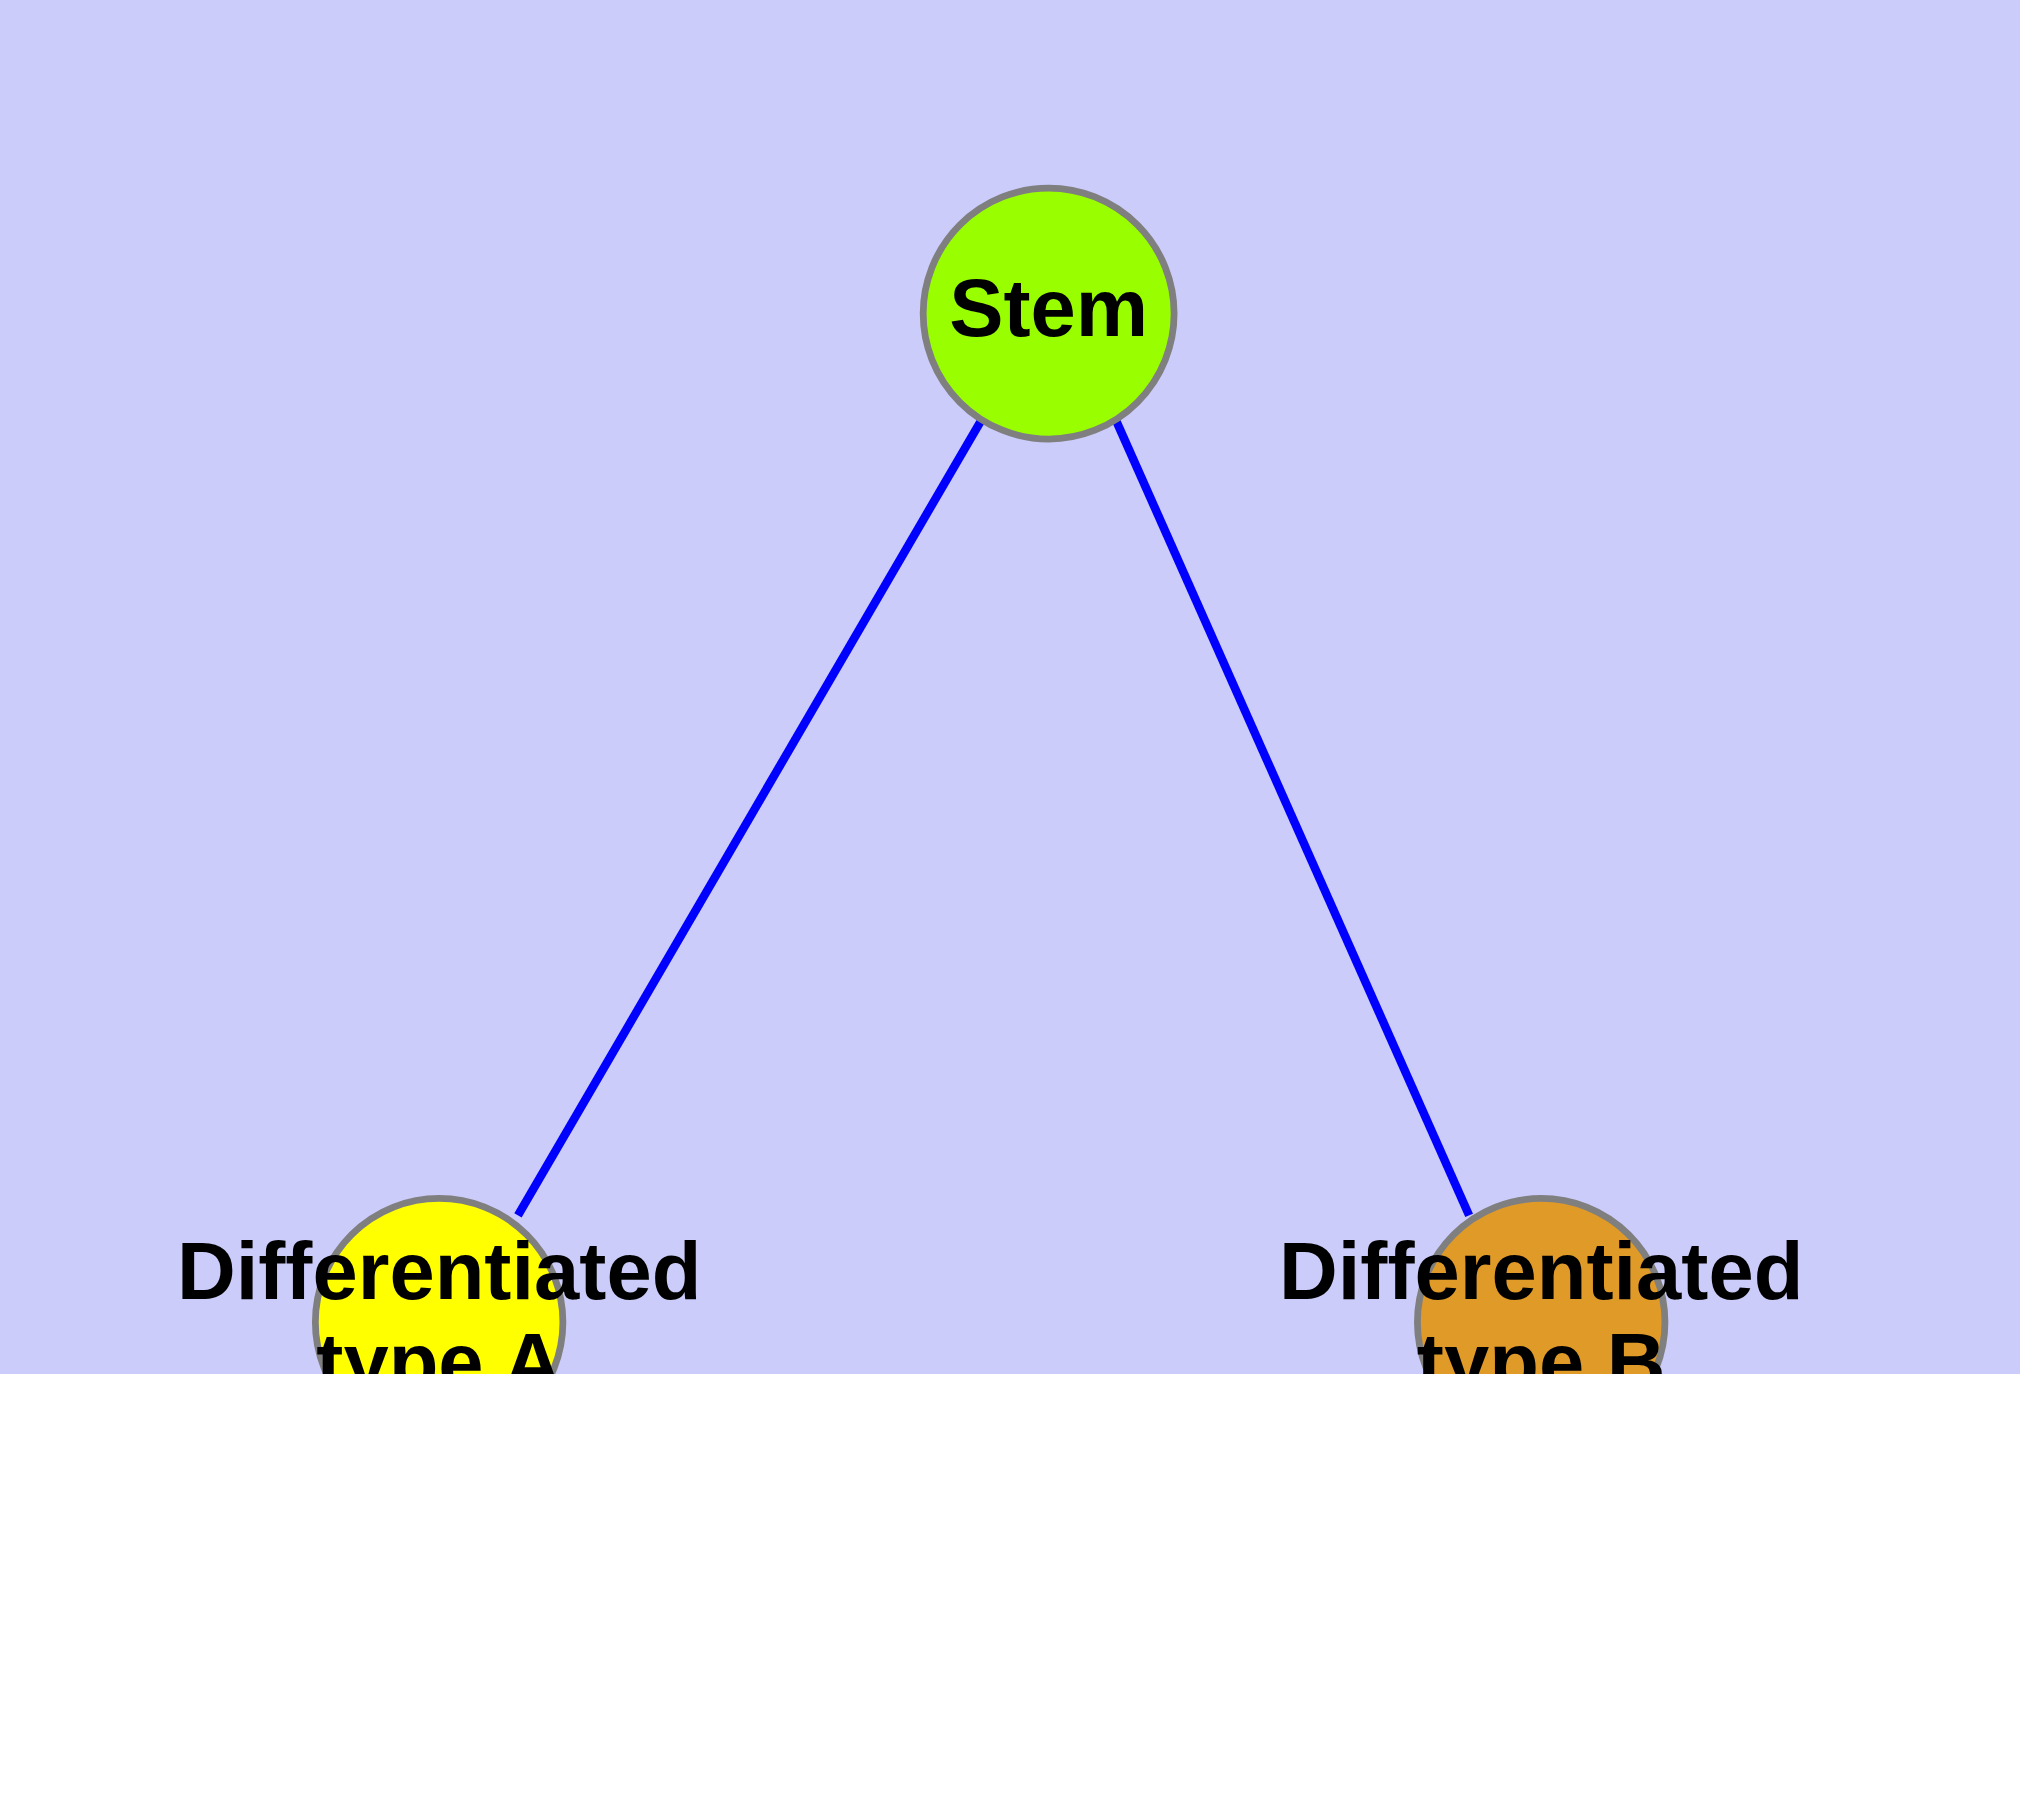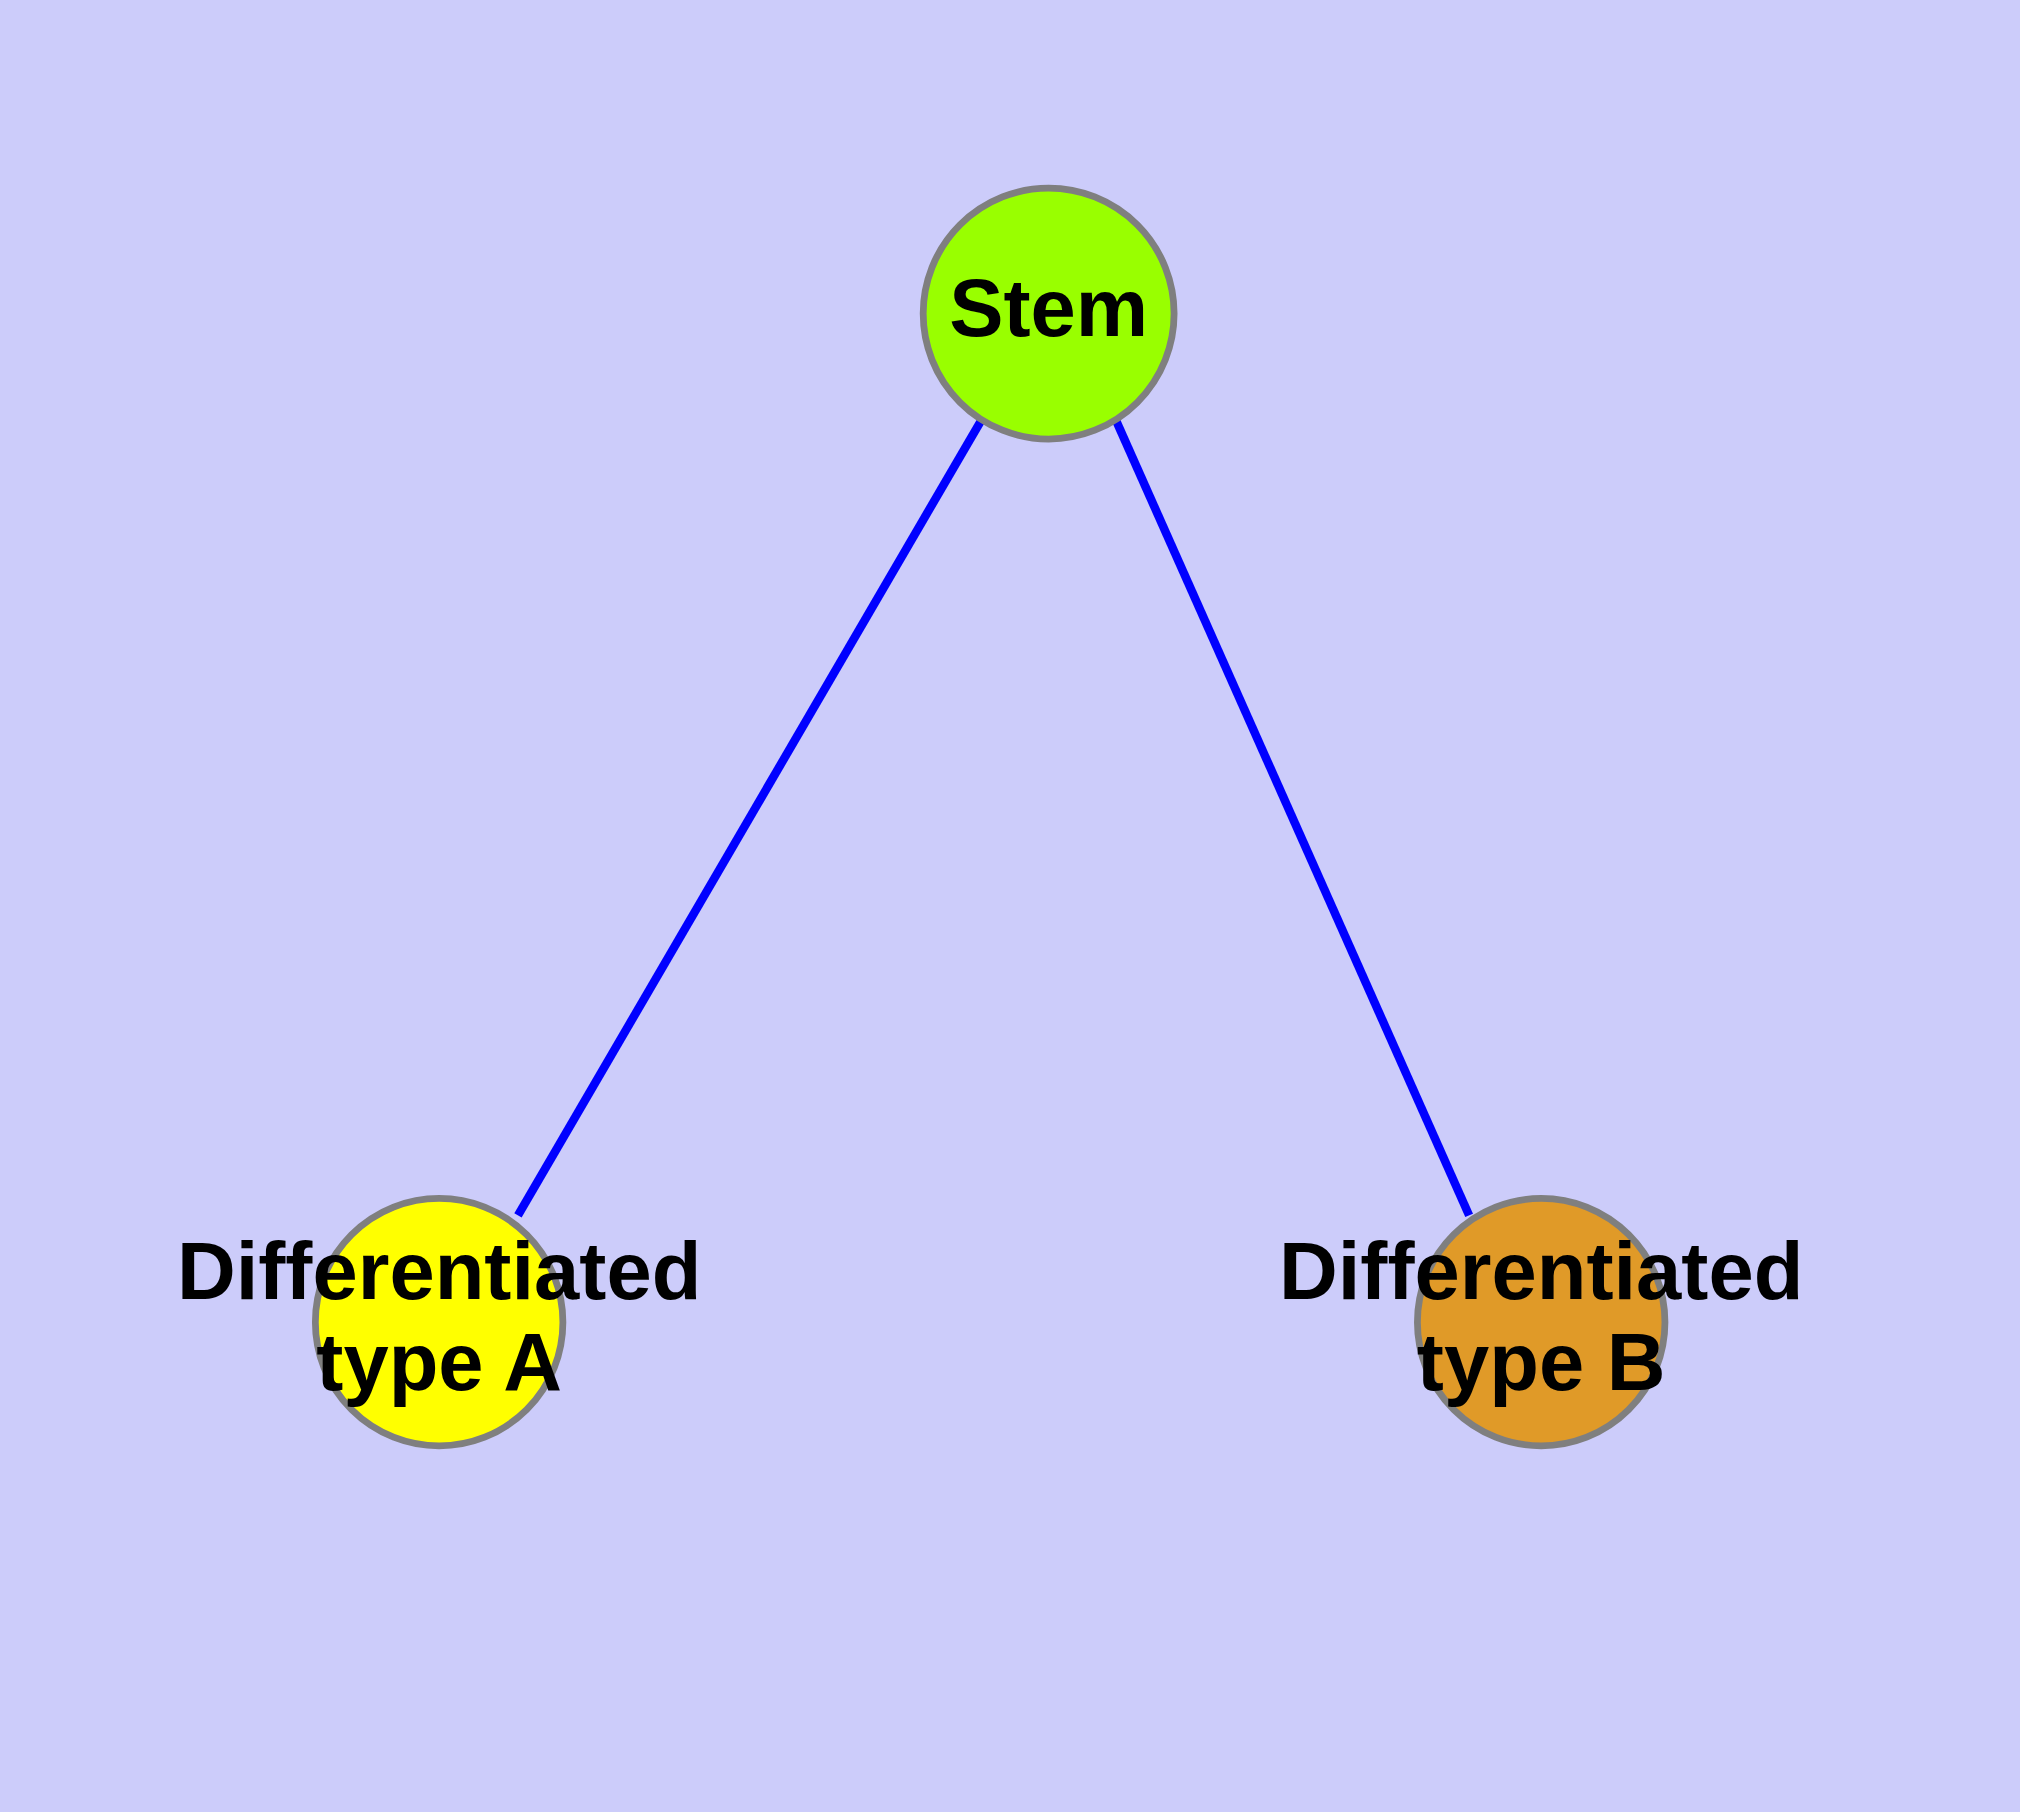--- a/index.html
+++ b/index.html
@@ -28,21 +28,21 @@
     fill: #000000;
     text-anchor: middle;
     dominant-baseline: middle;
     paint-order: normal;
     white-space: pre;
   }
 </style>
 </head>
 <body>
 
-<div id="canvas" style="width: 2021px; height: 1812px; background: rgb(204, 204, 250);">
+<div id="canvas" style="width: 2021px; height: 1374px; background: rgb(204, 204, 250);">
   <svg id="graph-svg" viewBox="0 0 2384 2138" preserveAspectRatio="none" style="width: 2021px; height: 1812px;">
 
     <rect id="bg-rect" x="0" y="0" width="2384" height="2138" fill="#ccccfa"></rect>
 
     <g id="edges-group">
         <line x1="1158" y1="495" x2="611" y2="1434" stroke="#0000ff" stroke-width="10" stroke-linecap="butt"></line>
         <line x1="1316" y1="495" x2="1733" y2="1434" stroke="#0000ff" stroke-width="10" stroke-linecap="butt"></line>
       </g>
     <g id="nodes-group">
         <circle cx="1237" cy="370" r="148" fill="#99ff00" stroke="#7f7f7f" stroke-width="8"></circle>

